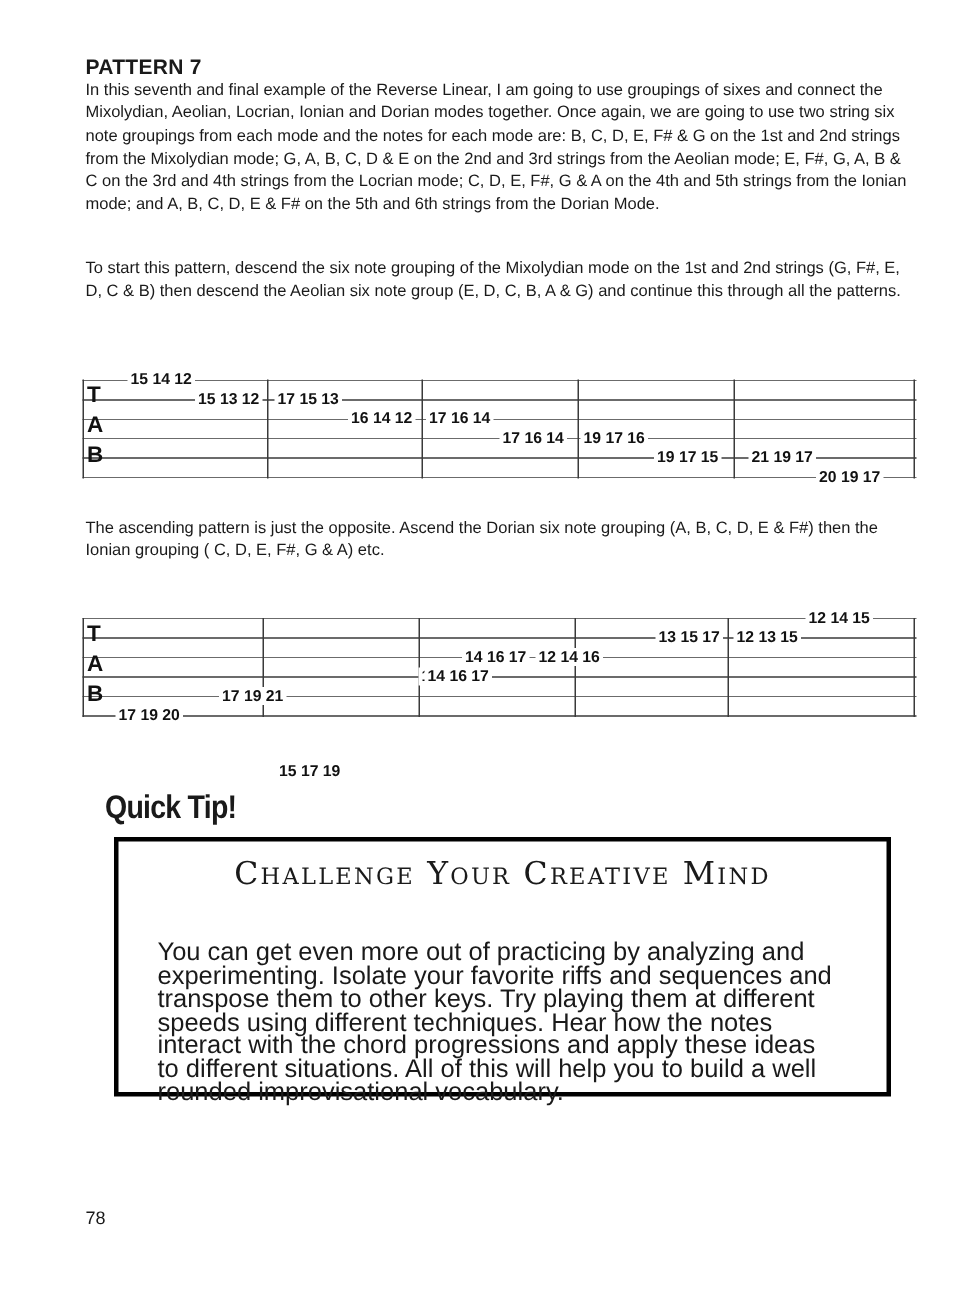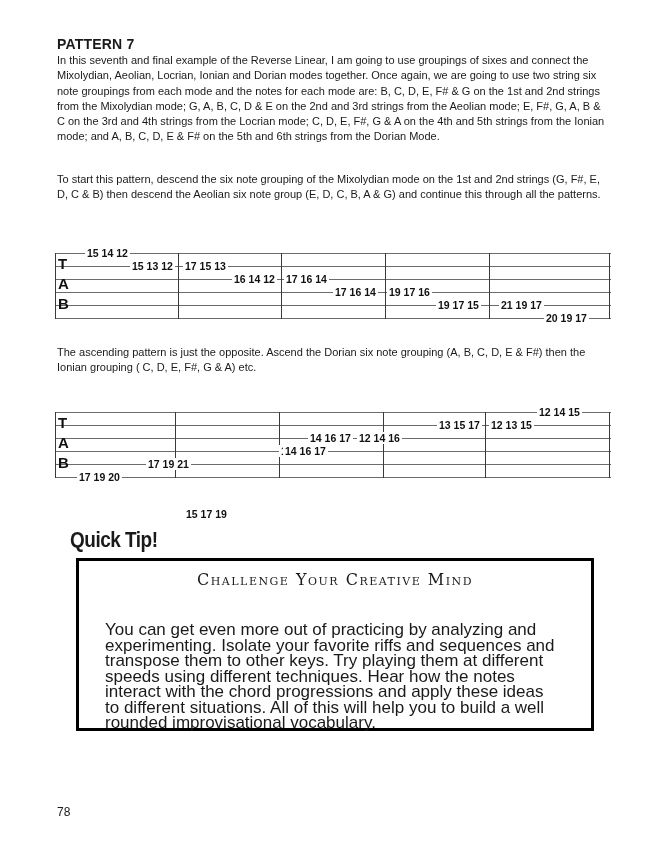--- a/index.html
+++ b/index.html
@@ -55,21 +55,21 @@
   .tipbox {
     position:absolute; left:76px; top:558px;
     width:518px; height:173px;
     border:3px solid #000;
     background:#fff;
   }
   .tipbox-title {
     margin-top:9px; text-align:center;
     font-family:"DejaVu Serif", serif;
     font-variant:small-caps;
-    font-size:16px; letter-spacing:1.5px; font-weight:500;
+    font-size:21px; letter-spacing:1.5px; font-weight:500;
   }
   .tipbox-body {
     margin:33px 30px 0 26px;
     font-size:17px; line-height:15.5px;
   }
   .pagenum {
     position:absolute; left:57px; top:805px;
     font-size:12px;
   }
 </style>

